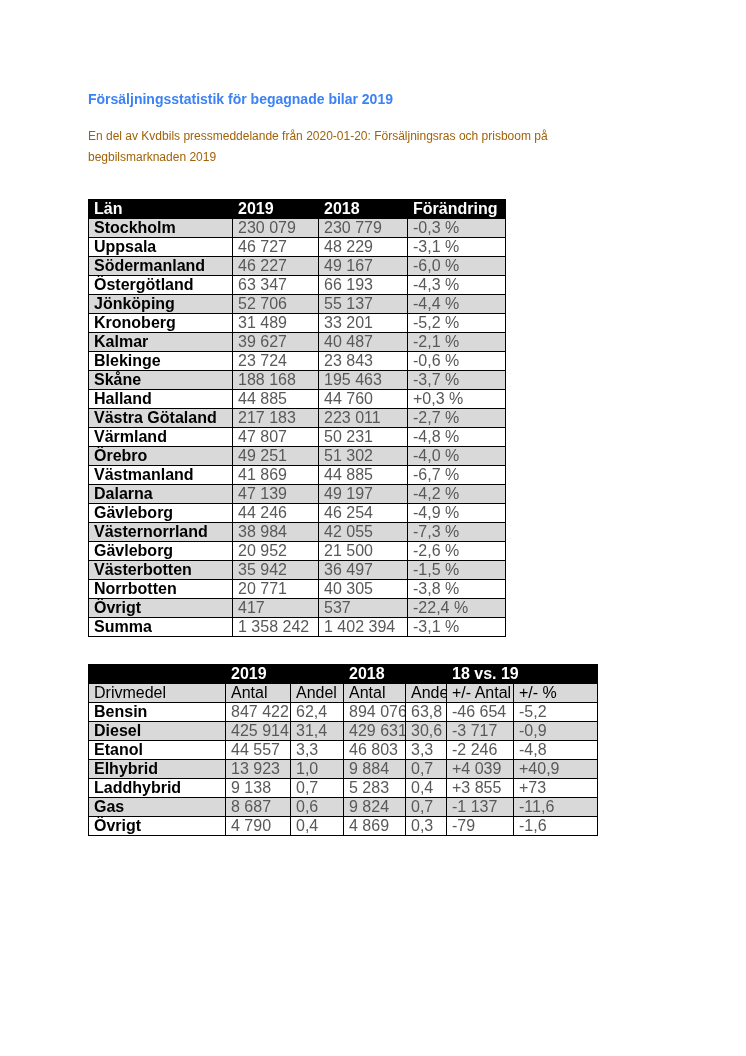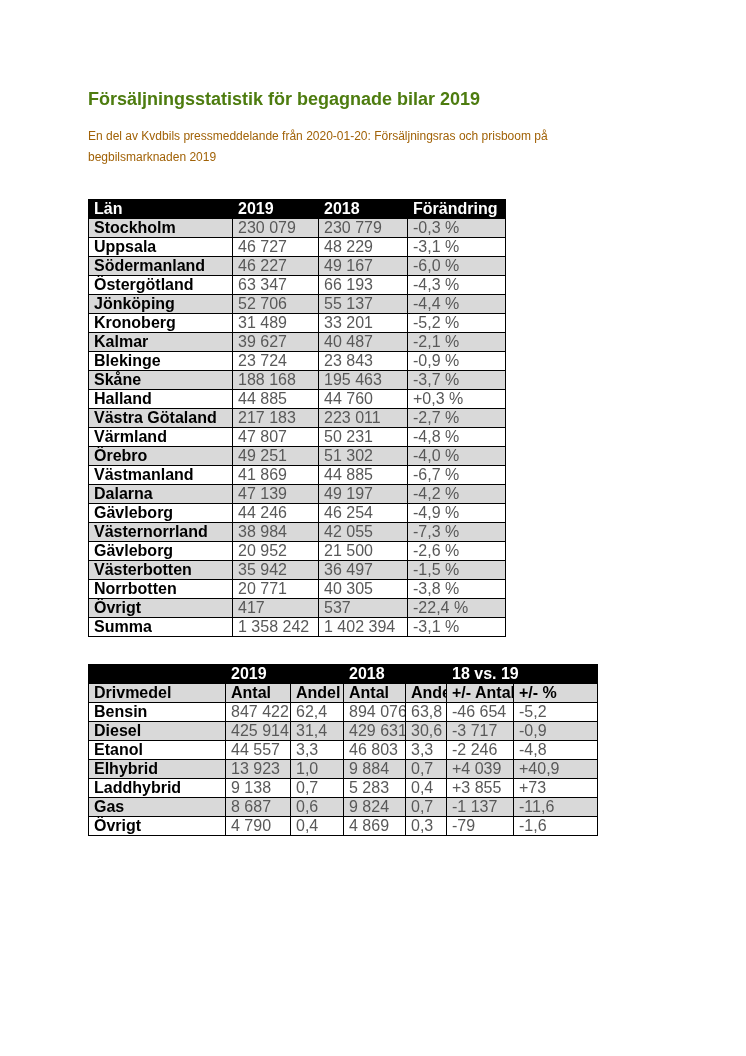--- a/index.html
+++ b/index.html
@@ -18,24 +18,24 @@
   .page {
     position: relative;
     width: 746px;
     height: 1056px;
     background: var(--page-bg);
     padding: 88px 60px 0 88px;
     overflow: hidden;
   }
 
   .doc-title {
-    font-size: 18px;
+    font-size: 14px;
     line-height: 22px;
     font-weight: bold;
-    color: #4d7c0f;
+    color: #3b82f6;
   }
 
   .doc-subtitle {
     margin-top: 16px;
     font-size: 12px;
     line-height: 21px;
     color: #a16207;
   }
 
   table.data-table {
@@ -77,21 +77,21 @@
   table.fuel col:nth-child(6) { width: 67px; }
   table.fuel col:nth-child(7) { width: 84px; }
   table.fuel thead tr.group-header-row th {
     background: var(--header-bg);
     color: var(--header-text);
     font-weight: bold;
   }
   table.fuel thead tr.sub-header-row th {
     background: var(--stripe-bg);
     color: var(--label-text);
-    font-weight: bold;
+    font-weight: normal;
   }
 
   
   table.data-table tbody th {
     font-weight: bold;
     color: var(--label-text);
   }
   table.data-table tbody td {
     color: var(--value-text);
   }
@@ -167,21 +167,21 @@
         <tr>
           <th>Kalmar</th>
           <td>39 627</td>
           <td>40 487</td>
           <td>-2,1 %</td>
         </tr>
         <tr>
           <th>Blekinge</th>
           <td>23 724</td>
           <td>23 843</td>
-          <td>-0,9 %</td>
+          <td>-0,6 %</td>
         </tr>
         <tr>
           <th>Skåne</th>
           <td>188 168</td>
           <td>195 463</td>
           <td>-3,7 %</td>
         </tr>
         <tr>
           <th>Halland</th>
           <td>44 885</td>

